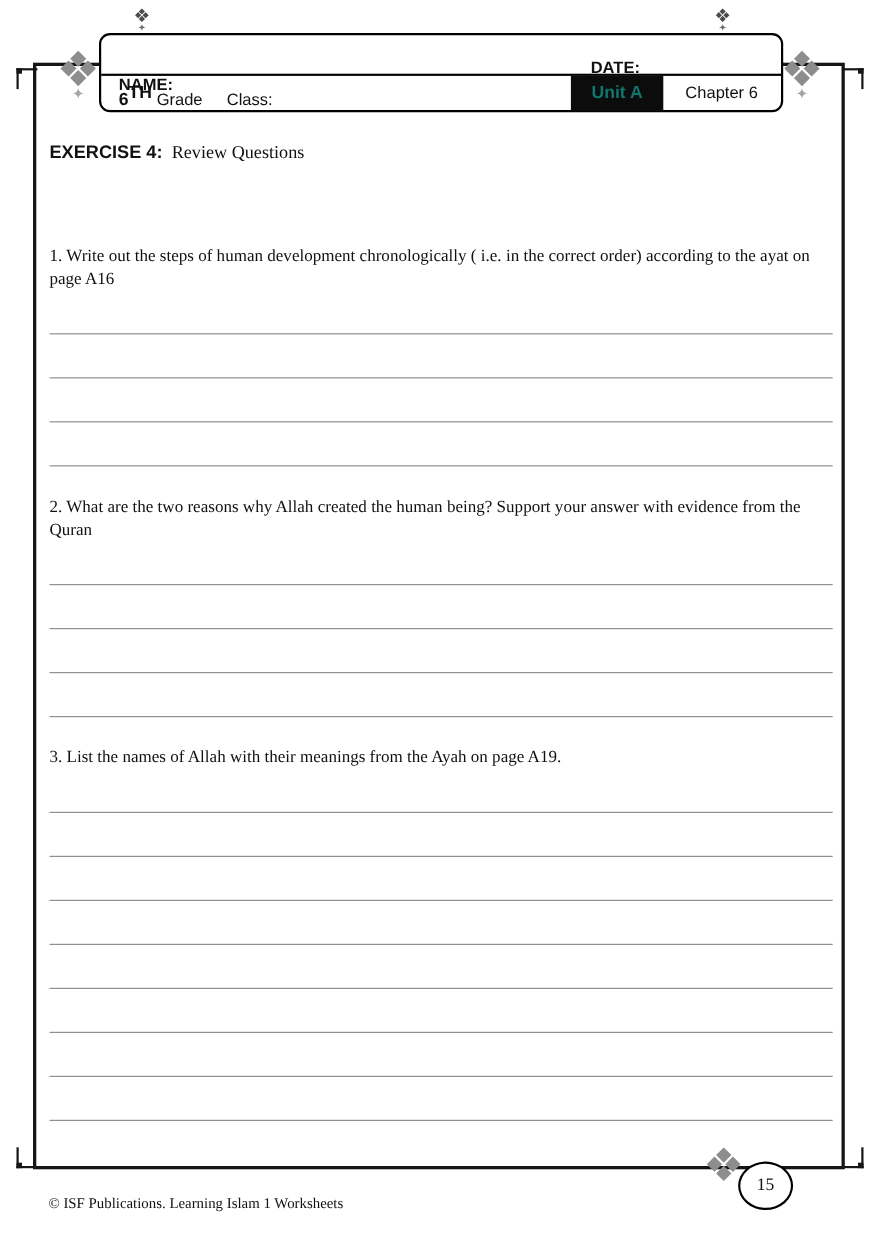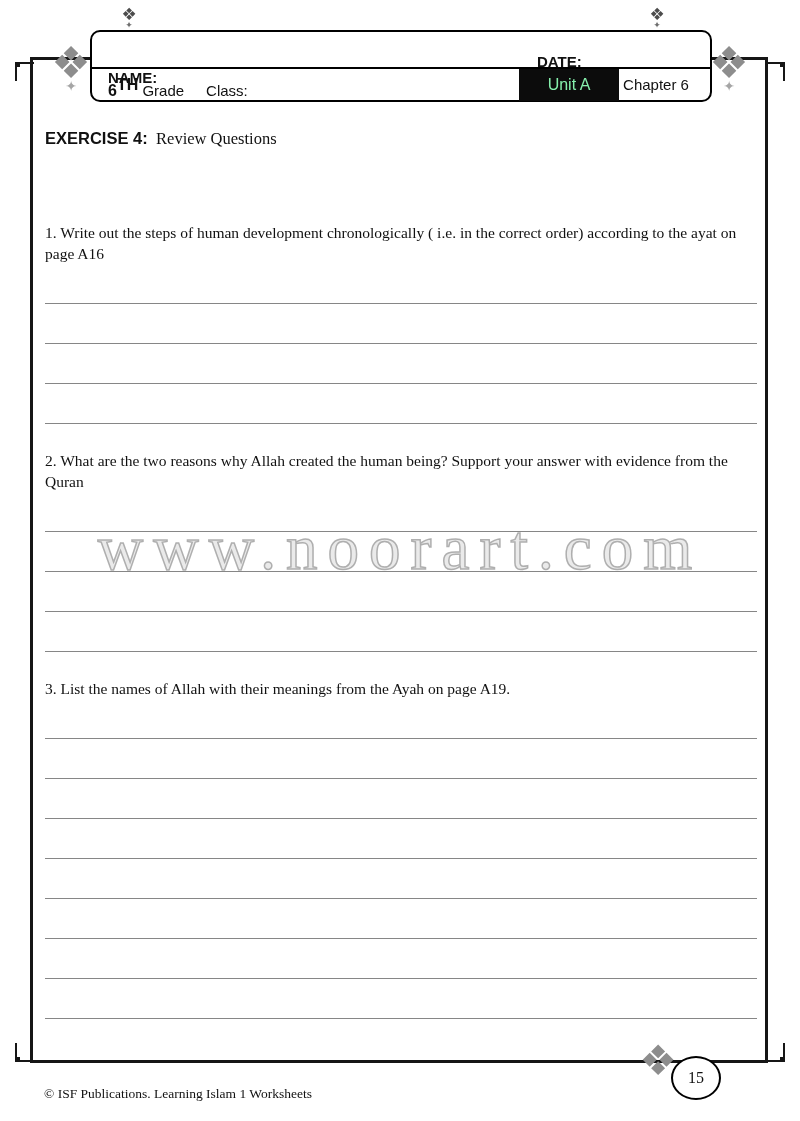--- a/index.html
+++ b/index.html
@@ -47,22 +47,22 @@
   }
   .header-row1 { position:absolute; left:0; right:0; top:0; height:35px; border-bottom:2.5px solid #000; }
   .name-label { position:absolute; left:16px; top:0; line-height:35px; font-weight:bold; font-size:15px;margin-top:28px; }
   .date-label { position:absolute; left:445px; top:12px; line-height:35px; font-weight:bold; font-size:15px; }
   .header-row2 { position:absolute; left:0; right:0; top:37.5px; bottom:0; }
   .grade-text { position:absolute; left:16px; top:0; line-height:30px; font-size:15px; }
   .grade-text b { font-size:16px; }
   .grade-text sup { font-size:16px; font-weight:bold; }
   .grade-text .class-lab { margin-left:22px; }
   .unit-badge {
-    position:absolute; left:427px; top:-1px; width:100px; bottom:-1px;
-    background:#0c0c0c; color:#86efac; font-weight:normal; font-size:16px;
+    position:absolute; left:427px; top:-1px; width:84px; bottom:-1px;
+    background:#0c0c0c; color:#0f766e; font-weight:bold; font-size:16px;
     display:flex; align-items:center; justify-content:center;
   }
   .chapter-label {
     position:absolute; left:511px; top:0; width:106px; bottom:0;
     display:flex; align-items:center; justify-content:center; font-size:15px;
   }
 
   
   .exercise-heading { position:absolute; left:45px; top:129px; font-size:17px; z-index:2;}
   .exercise-heading .ex-title { font-family:"Liberation Sans", sans-serif; font-weight:bold; font-size:16.5px; }
@@ -152,20 +152,19 @@
       <div class="answer-line"></div>
       <div class="answer-line"></div>
       <div class="answer-line"></div>
       <div class="answer-line"></div>
       <div class="answer-line"></div>
       <div class="answer-line"></div>
       <div class="answer-line"></div>
       <div class="answer-line"></div>
     </div>
 
-  <div class="watermark">www.noorart.com</div>
 
   <div class="footer-copyright">© ISF Publications. Learning Islam 1 Worksheets</div>
   <div class="page-circle">
     <span>15</span>
   </div>
 
 </div>
 
 </body></html>

